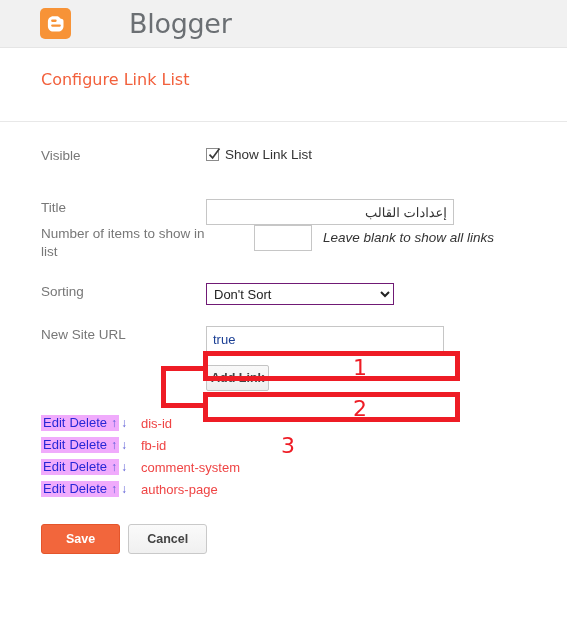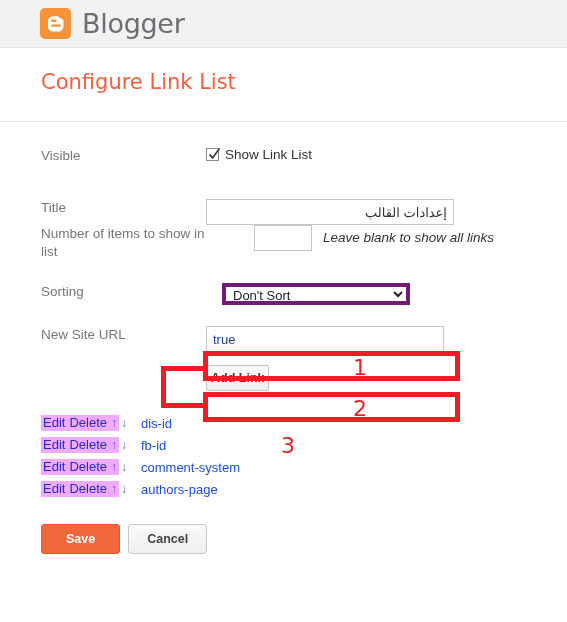--- a/index.html
+++ b/index.html
@@ -19,20 +19,21 @@
 
   
   .topbar {
     height: 48px;
     background: #f1f1f1;
     border-bottom: 1px solid #e5e5e5;
     display: flex;
     align-items: center;
     padding-left: 40px;
     box-sizing: border-box;
+    gap: 47px;
   }
   .logo-mark {
     width: 31px;
     height: 31px;
     border-radius: 5px;
     background: #f79337;
     display: flex;
     align-items: center;
     justify-content: center;
     flex: 0 0 auto;
@@ -49,21 +50,21 @@
   }
 
   
   .page-title-wrap {
     padding: 24px 0 0 41px;
     height: 73px;
     box-sizing: border-box;
   }
   .page-title {
     color: #f2603c;
-    font-size: 21px;
+    font-size: 16px;
     font-family: "DejaVu Sans", sans-serif;
     font-weight: 400;
     line-height: 1;
   }
   .title-rule {
     height: 1px;
     background: #e8e8e8;
     width: 100%;
   }
 
@@ -120,21 +121,21 @@
     flex: 0 0 auto;
   }
   .chkbox svg { position:absolute; left:0; top:-2px; }
   .chk-label { margin-left: 6px; color: #333; font-size: 13.5px; }
 
   select.sorting {
     width: 188px;
     height: 22px;
     font-family: "Liberation Sans", sans-serif;
     font-size: 13px;
-    border: 4px solid #701a75;
+    border: 1px solid #701a75;
     background: #fff;
     color: #222;
     padding-left: 3px;
   }
 
   .addlink-btn {
     background: linear-gradient(#f9f9f9, #eeeeee);
     border: 1px solid #c4c4c4;
     border-radius: 2px;
     font-family: "Liberation Sans", sans-serif;
@@ -187,21 +188,21 @@
     width: 78px;
     box-sizing: border-box;
   }
   .ops a {
     color: #2727d6;
     font-size: 13px;
     text-decoration: none;
   }
   .ops .arw { color: #5b5bd6; font-size: 12px; }
   .link-name {
-    color: #1d4ed8;
+    color: #ef4444;
     font-size: 13px;
     text-decoration: none;
     margin-left: 22px;
   }
 
   
   .footer {
     padding: 0 0 0 41px;
     display: flex;
     gap: 8px;
@@ -273,21 +274,21 @@
   </div>
 
   <div class="row" style="gap:48px;">
     <div class="lbl">Number of items to show in list</div>
     <div class="fieldcol" style="display:flex;align-items:flex-start;">
       <input class="text-input num-input" type="text" value="" style="">
       <span class="inline-note">Leave blank to show all links</span>
     </div>
   </div>
 
-  <div class="row" style="margin-top:22px;gap:16px;">
+  <div class="row" style="margin-top:22px;">
     <div class="lbl">Sorting</div>
     <div class="fieldcol">
       <select class="sorting">
         <option>Don't Sort</option>
       </select>
     </div>
   </div>
 
 
   <div class="row" style="margin-top:21px;">

